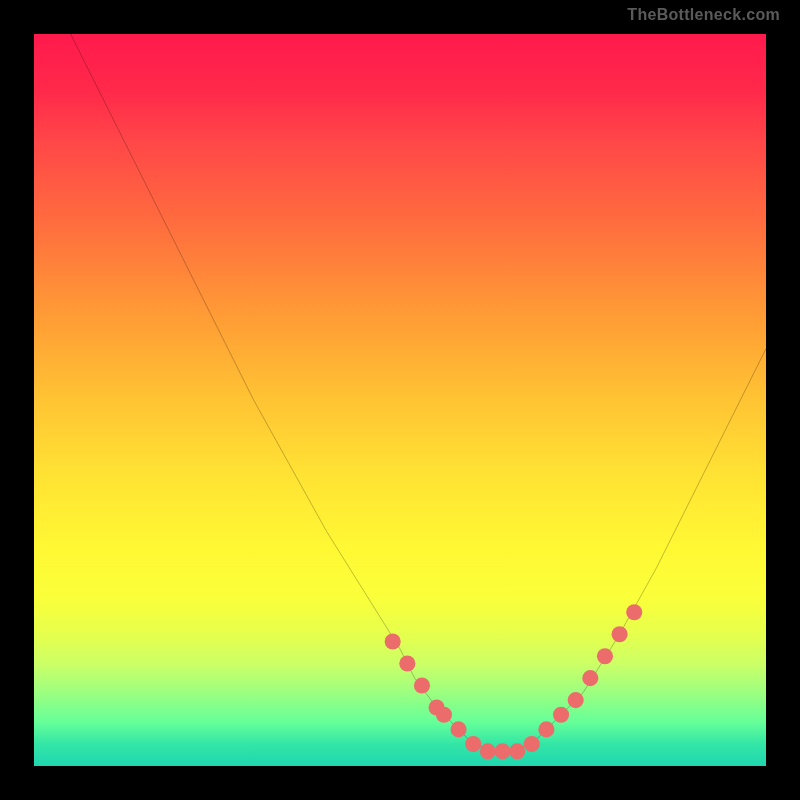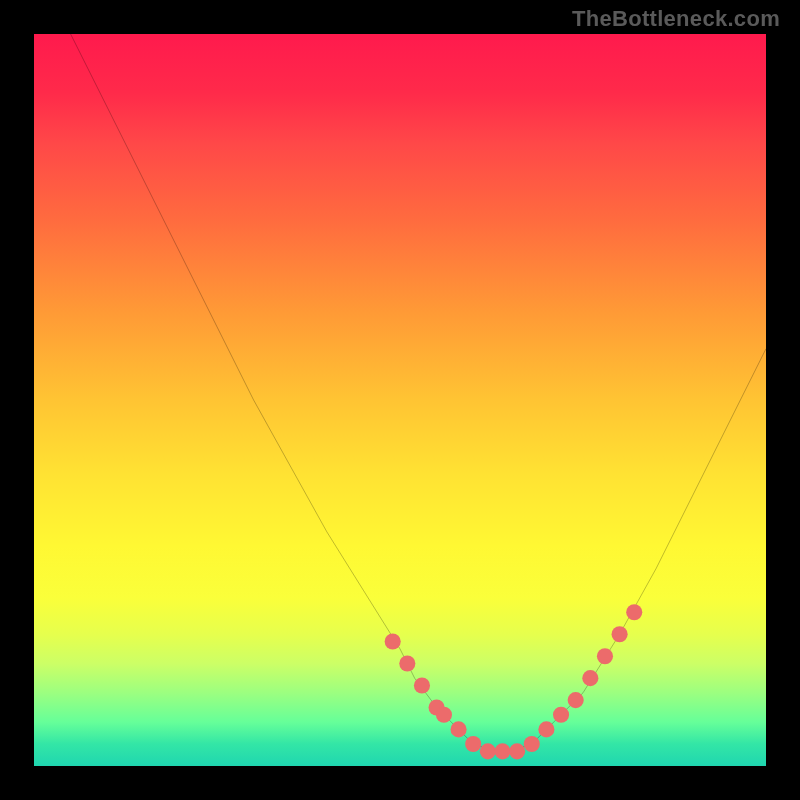--- a/index.html
+++ b/index.html
@@ -37,21 +37,21 @@
       #9cff80 90%,
       #66ff99 94%,
       #33e6a6 97%,
       #1fd6b0 100%);
   }
   .watermark {
     position: absolute;
     top: 6px;
     right: 20px;
     font-family: Arial, Helvetica, sans-serif;
-    font-size: 22px;
+    font-size: 16px;
     font-weight: 600;
     color: #5a5a5a;
     letter-spacing: 0.3px;
   }
   svg.curve {
     position: absolute;
     left: 0;
     top: 0;
     pointer-events: none;
   }

